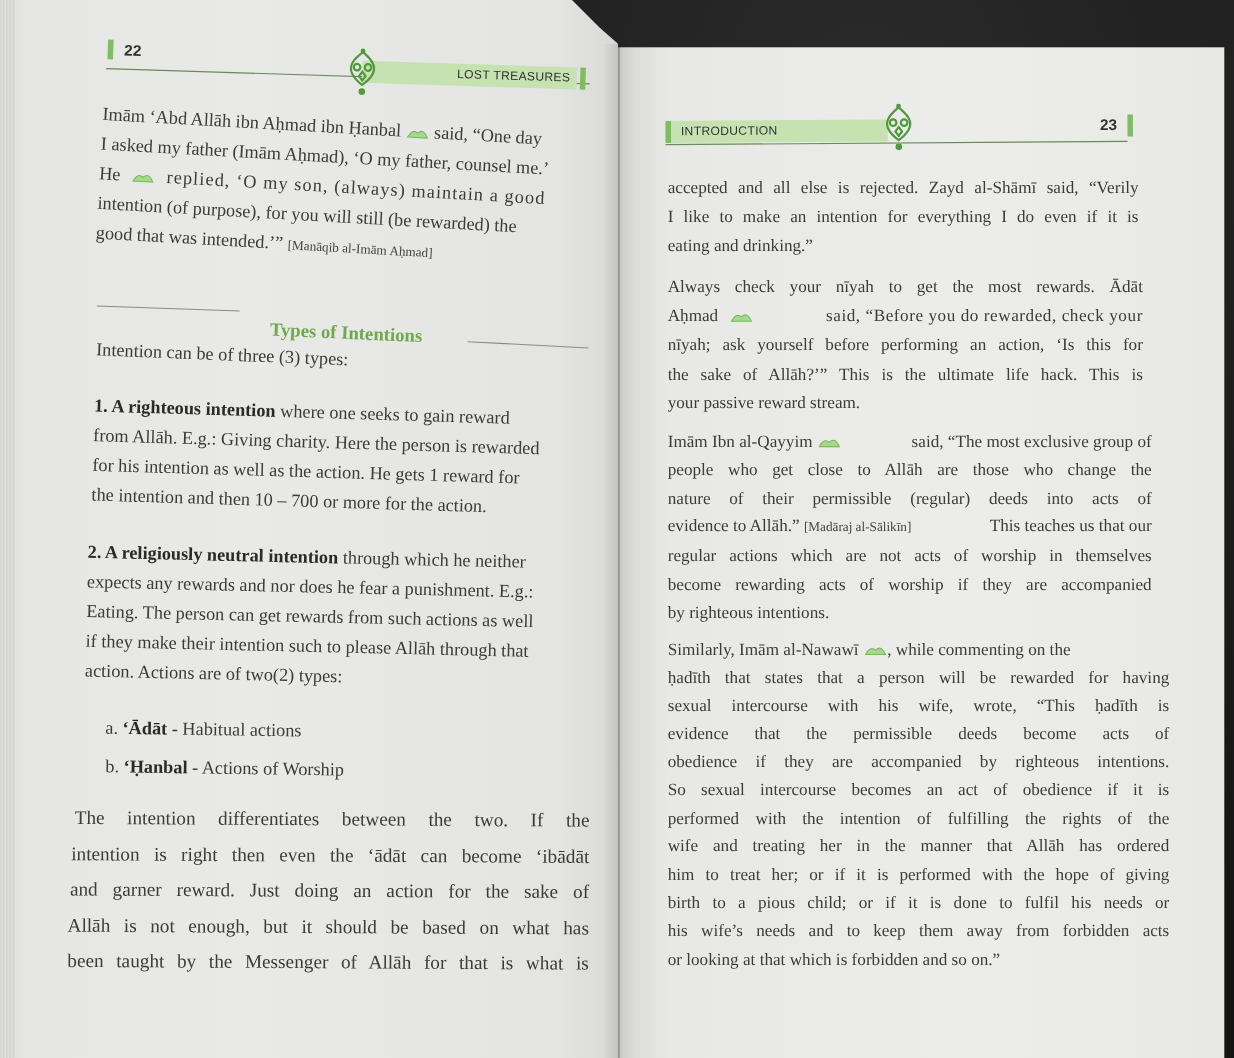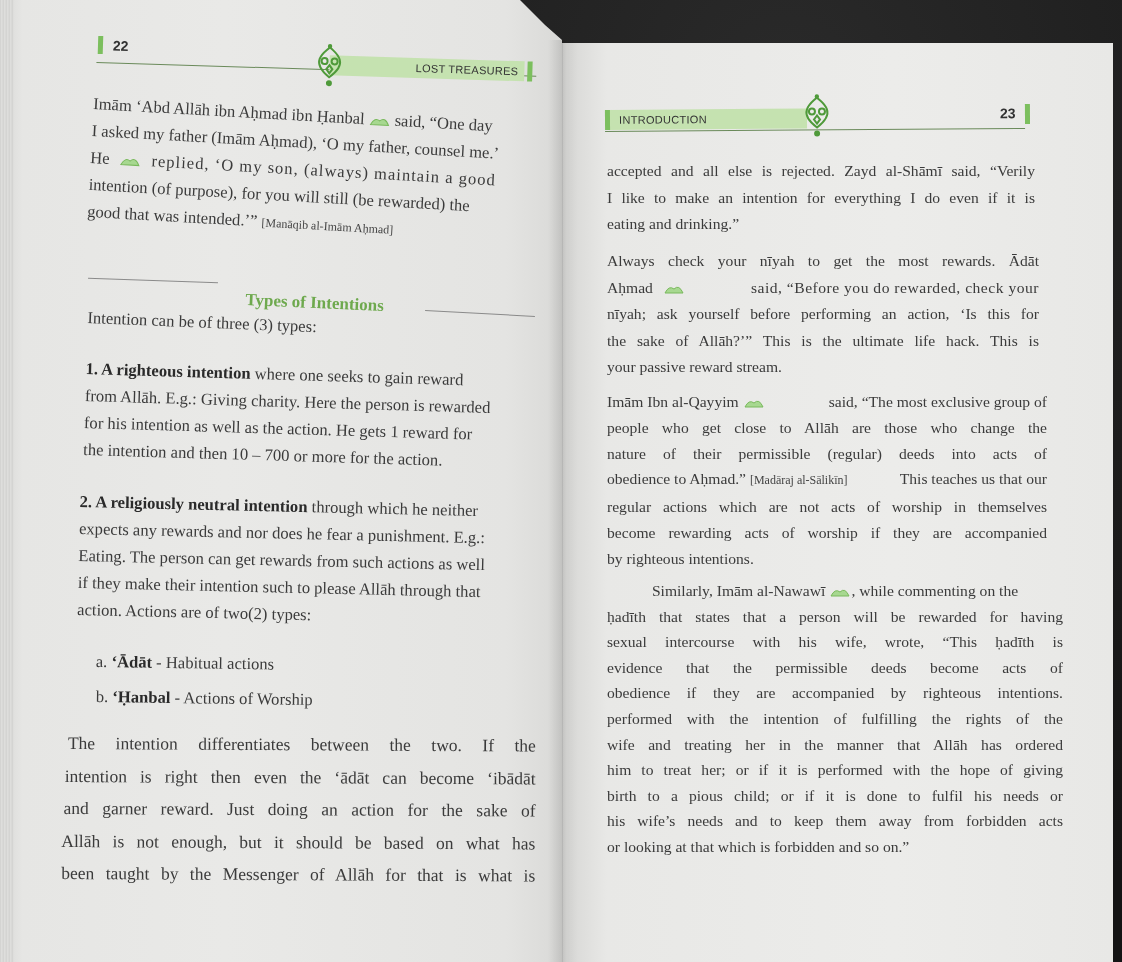--- a/index.html
+++ b/index.html
@@ -209,37 +209,38 @@
 <div class="tb" style="left:607px;top:389px;width:440px;font-size:15.6px;line-height:25.8px;">
   <span class="line" style="display:flex;justify-content:space-between;">
     <span><span>Imām Ibn al-Qayyim</span><svg class="honor" viewBox="0 0 22 12">
           <path d="M2 10 Q6 2 11 6 Q16 1 20 10 Z" fill="#a7d890" stroke="#79b95c" stroke-width="1"></path>
         </svg></span>
     <span>said, “The most exclusive group of</span>
   </span>
   <span class="just">people who get close to Allāh are those who change the</span>
   <span class="just">nature of their permissible (regular) deeds into acts of</span>
   <span class="line" style="display:flex;justify-content:space-between;align-items:baseline;">
-    <span><span>obedience to Aḥmad.”</span> <span class="cite">[Madāraj al-Sālikīn]</span></span>
+    <span><span>evidence to Allāh.”</span> <span class="cite">[Madāraj al-Sālikīn]</span></span>
     <span>This teaches us that our</span>
   </span>
   <span class="just">regular actions which are not acts of worship in themselves</span>
   <span class="just">become rewarding acts of worship if they are accompanied</span>
   <span class="line">by righteous intentions.</span>
 </div>
 
 <div class="tb" style="left:607px;top:578px;width:456px;font-size:15.6px;line-height:25.6px;">
-  <span class="line" style="display:flex;justify-content:center;">
+  <span class="line" style="display:flex;justify-content:flex-start;">
     <span><span>Similarly, Imām al-Nawawī</span><svg class="honor" viewBox="0 0 22 12" style="margin-right:0;">
           <path d="M2 10 Q6 2 11 6 Q16 1 20 10 Z" fill="#a7d890" stroke="#79b95c" stroke-width="1"></path>
         </svg><span>, while commenting on the</span></span>
   </span>
   <span class="just">ḥadīth that states that a person will be rewarded for having</span>
   <span class="just">sexual intercourse with his wife, wrote, “This ḥadīth is</span>
   <span class="just">evidence that the permissible deeds become acts of</span>
   <span class="just">obedience if they are accompanied by righteous intentions.</span>
+  <span class="just">So sexual intercourse becomes an act of obedience if it is</span>
   <span class="just">performed with the intention of fulfilling the rights of the</span>
   <span class="just">wife and treating her in the manner that Allāh has ordered</span>
   <span class="just">him to treat her; or if it is performed with the hope of giving</span>
   <span class="just">birth to a pious child; or if it is done to fulfil his needs or</span>
   <span class="just">his wife’s needs and to keep them away from forbidden acts</span>
   <span class="line">or looking at that which is forbidden and so on.”</span>
 </div>
 
 </body></html>

